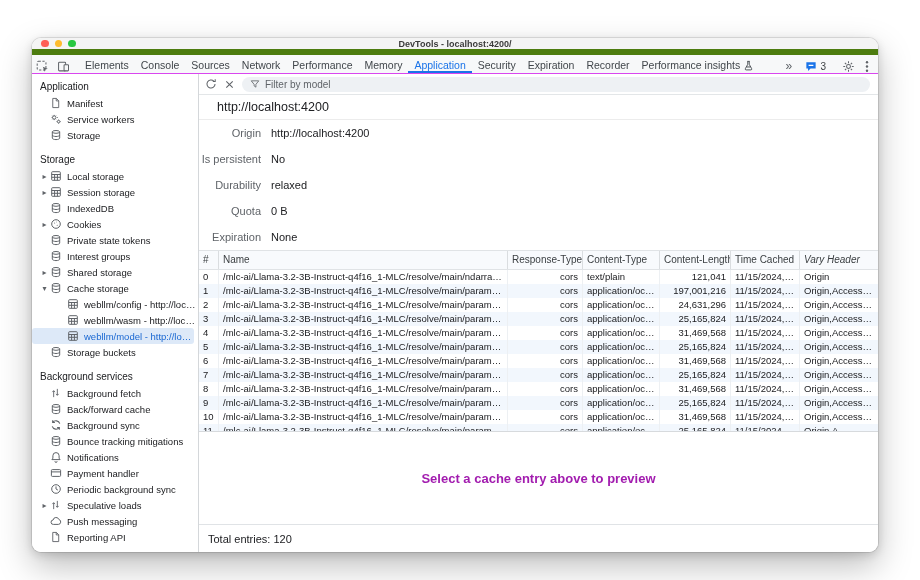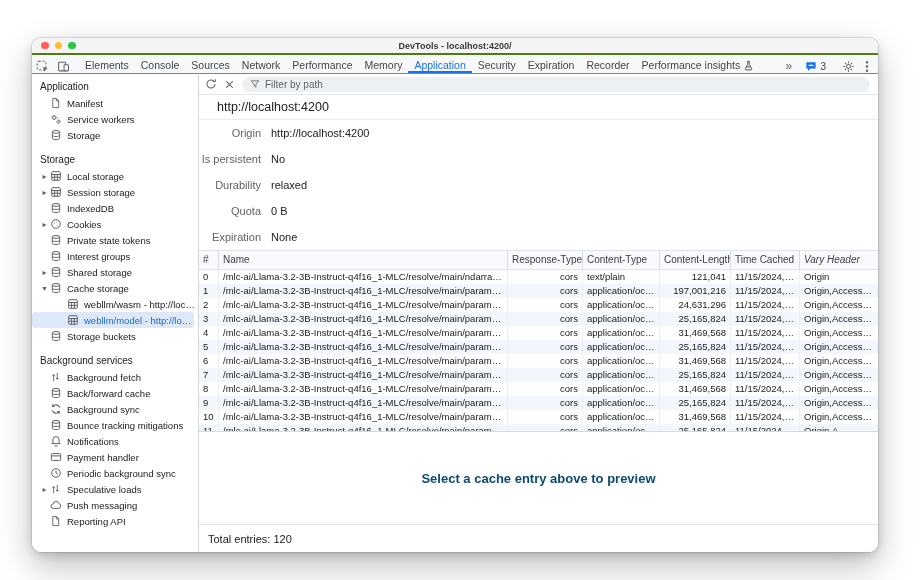--- a/index.html
+++ b/index.html
@@ -4,21 +4,21 @@
 <style>
   * { margin:0; padding:0; box-sizing:border-box; }
   html,body { width:920px; height:580px; background:#ffffff; overflow:hidden;
     font-family:"Liberation Sans","DejaVu Sans",sans-serif; }
 
   .window { position:absolute; left:32px; top:38px; width:846px; height:514px;
     background:#fff; border-radius:9px; overflow:hidden; display:flex; flex-direction:column;
     box-shadow:0 0 0 1px rgba(0,0,0,.10), 0 14px 34px rgba(0,0,0,.26), 0 3px 10px rgba(0,0,0,.14); }
 
   
-  .titlebar { height:17px; flex:none; background:#f4f4f4; border-bottom:2px solid #4d7c0f;
+  .titlebar { height:17px; flex:none; background:#f4f4f4; border-bottom:6px solid #4d7c0f;
     display:flex; align-items:center; position:relative; }
   .traffic { display:flex; gap:6px; margin-left:9px; }
   .light { width:7.5px; height:7.5px; border-radius:50%; }
   .light.red{background:#ff5f57;} .light.yellow{background:#febc2e;} .light.green{background:#28c840;}
   .wtitle { position:absolute; left:0; right:0; text-align:center; font-size:9px; font-weight:700; color:#3c3c3c; }
 
   
   .tabbar { height:19px; flex:none; background:#f7f8f9; border-bottom:1px solid #d946ef;
     display:flex; align-items:flex-end; font-size:10.5px; color:#41464b; }
   .tbtn { width:21px; display:flex; align-items:center; justify-content:center; color:#5f6368; flex:none; }
@@ -73,21 +73,21 @@
   .th:last-child{ border-right:none; }
   .tr { display:flex; height:14px; line-height:14px; font-size:9.5px; color:#202124; background:#fff; }
   .tr.striped { background:#f2f7fd; }
   .td { padding:0 4px; border-right:1px solid #edf0f3; white-space:nowrap; overflow:hidden;
     text-overflow:ellipsis; }
   .td:last-child{ border-right:none; }
   .right { text-align:right; }
   .partial-clip { height:7px; overflow:hidden; flex:none; }
 
   .preview { flex:1; min-height:0; border-top:1px solid #d7dadd; display:flex; align-items:center;
-    justify-content:center; color:#0c4a6e; font-size:13px; font-weight:700; }
+    justify-content:center; color:#a21caf; font-size:13px; font-weight:700; }
 
   .statusbar { height:28px; flex:none; border-top:1px solid #e0e3e6; display:flex; align-items:center;
     padding-left:9px; font-size:11px; color:#202124; }
 </style>
 </head>
 <body>
 
 <div class="window">
 
   <div class="titlebar">
@@ -308,20 +308,30 @@
             <span class="tree-label">Cache storage</span>
           </div>
           <div class="tree-item child">
             <span class="arrow"></span>
             <span class="tree-icon">
               <svg width="12" height="12" viewBox="0 0 12 12" fill="none" stroke="currentColor" stroke-width="1">
                 <rect x="1.7" y="1.7" width="8.6" height="8.6" rx="0.8"></rect>
                 <path d="M1.7 4.5h8.6M1.7 7.3h8.6M4.6 4.5v5.8M7.4 4.5v5.8"></path>
               </svg>
             </span>
+            <span class="tree-label">webllm/config - http://loc…</span>
+          </div>
+          <div class="tree-item child">
+            <span class="arrow"></span>
+            <span class="tree-icon">
+              <svg width="12" height="12" viewBox="0 0 12 12" fill="none" stroke="currentColor" stroke-width="1">
+                <rect x="1.7" y="1.7" width="8.6" height="8.6" rx="0.8"></rect>
+                <path d="M1.7 4.5h8.6M1.7 7.3h8.6M4.6 4.5v5.8M7.4 4.5v5.8"></path>
+              </svg>
+            </span>
             <span class="tree-label">webllm/wasm - http://loca…</span>
           </div>
           <div class="tree-item child selected">
             <span class="arrow"></span>
             <span class="tree-icon">
               <svg width="12" height="12" viewBox="0 0 12 12" fill="none" stroke="currentColor" stroke-width="1">
                 <rect x="1.7" y="1.7" width="8.6" height="8.6" rx="0.8"></rect>
                 <path d="M1.7 4.5h8.6M1.7 7.3h8.6M4.6 4.5v5.8M7.4 4.5v5.8"></path>
               </svg>
             </span>
@@ -457,21 +467,21 @@
           <svg width="11" height="11" viewBox="0 0 12 12" stroke="currentColor" stroke-width="1.2">
               <path d="M2.5 2.5l7 7M9.5 2.5l-7 7"></path>
             </svg>
         </span>
         <div class="filterbox">
           <span class="ptool-icon">
             <svg width="10" height="10" viewBox="0 0 12 12" fill="none" stroke="currentColor" stroke-width="1">
                 <path d="M1.5 2.2h9L7.1 6.4v3.4L4.9 8.2V6.4z"></path>
               </svg>
           </span>
-          <span class="filter-placeholder">Filter by path</span>
+          <span class="filter-placeholder">Filter by model</span>
         </div>
       </div>
 
       <div class="url-header">http://localhost:4200</div>
 
       <div class="details">
           <div class="detail-row">
             <span class="detail-label">Origin</span>
             <span class="detail-value">http://localhost:4200</span>
           </div>

